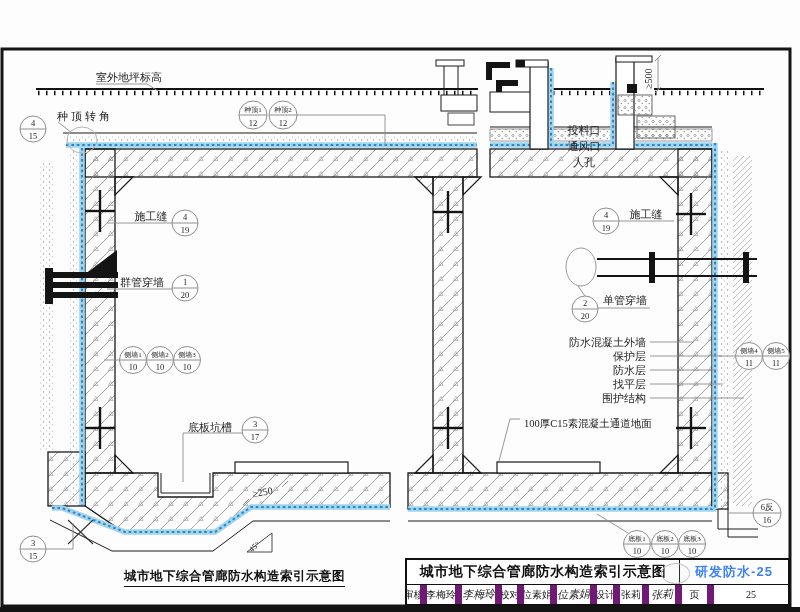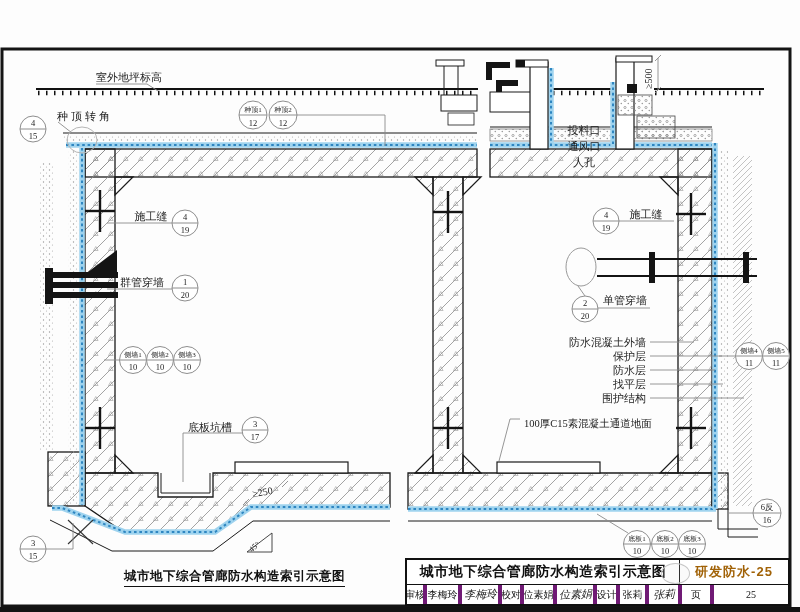--- a/index.html
+++ b/index.html
@@ -27,23 +27,23 @@
            font:700 12.5px "Liberation Sans",sans-serif;letter-spacing:.5px;
            border-bottom:1.5px solid #111;padding-bottom:1px;}
   .tblock{position:absolute;left:405px;top:558px;width:385px;height:48px;
           border:2px solid #111;box-sizing:border-box;background:#fff;}
   .t-row1{display:flex;height:24px;border-bottom:1.5px solid #111;}
   .t-title{width:273px;border-right:1.5px solid #111;box-sizing:border-box;
            display:flex;align-items:center;justify-content:center;
            font:700 14px "Liberation Sans",sans-serif;letter-spacing:.5px;color:#111;
            white-space:nowrap;overflow:hidden;}
   .t-doc{flex:1;display:flex;align-items:center;justify-content:center;
-         color:#a16207;font:700 13px "Liberation Sans",sans-serif;letter-spacing:1px;}
+         color:#3b82f6;font:700 13px "Liberation Sans",sans-serif;letter-spacing:1px;}
   .t-row2{display:flex;height:19px;font-family:"Liberation Serif",serif;font-size:10px;color:#111;}
-  .tc{border-right:4px solid #701a75;display:flex;align-items:center;justify-content:center;
+  .tc{border-right:7px solid #701a75;display:flex;align-items:center;justify-content:center;
       box-sizing:border-box;white-space:nowrap;overflow:hidden;}
   .sig{font-style:italic;font-size:11px;transform:rotate(-2deg);color:#222;}
   .stamp{position:absolute;left:254px;top:3px;width:27px;height:19px;
          border:1.5px solid #c6c6c6;border-radius:50%;background:rgba(220,220,220,.15);}
   .bbar{position:absolute;left:0;top:607px;width:800px;height:5px;background:#131313;}
 </style>
 </head>
 <body>
 
 <div class="page">

